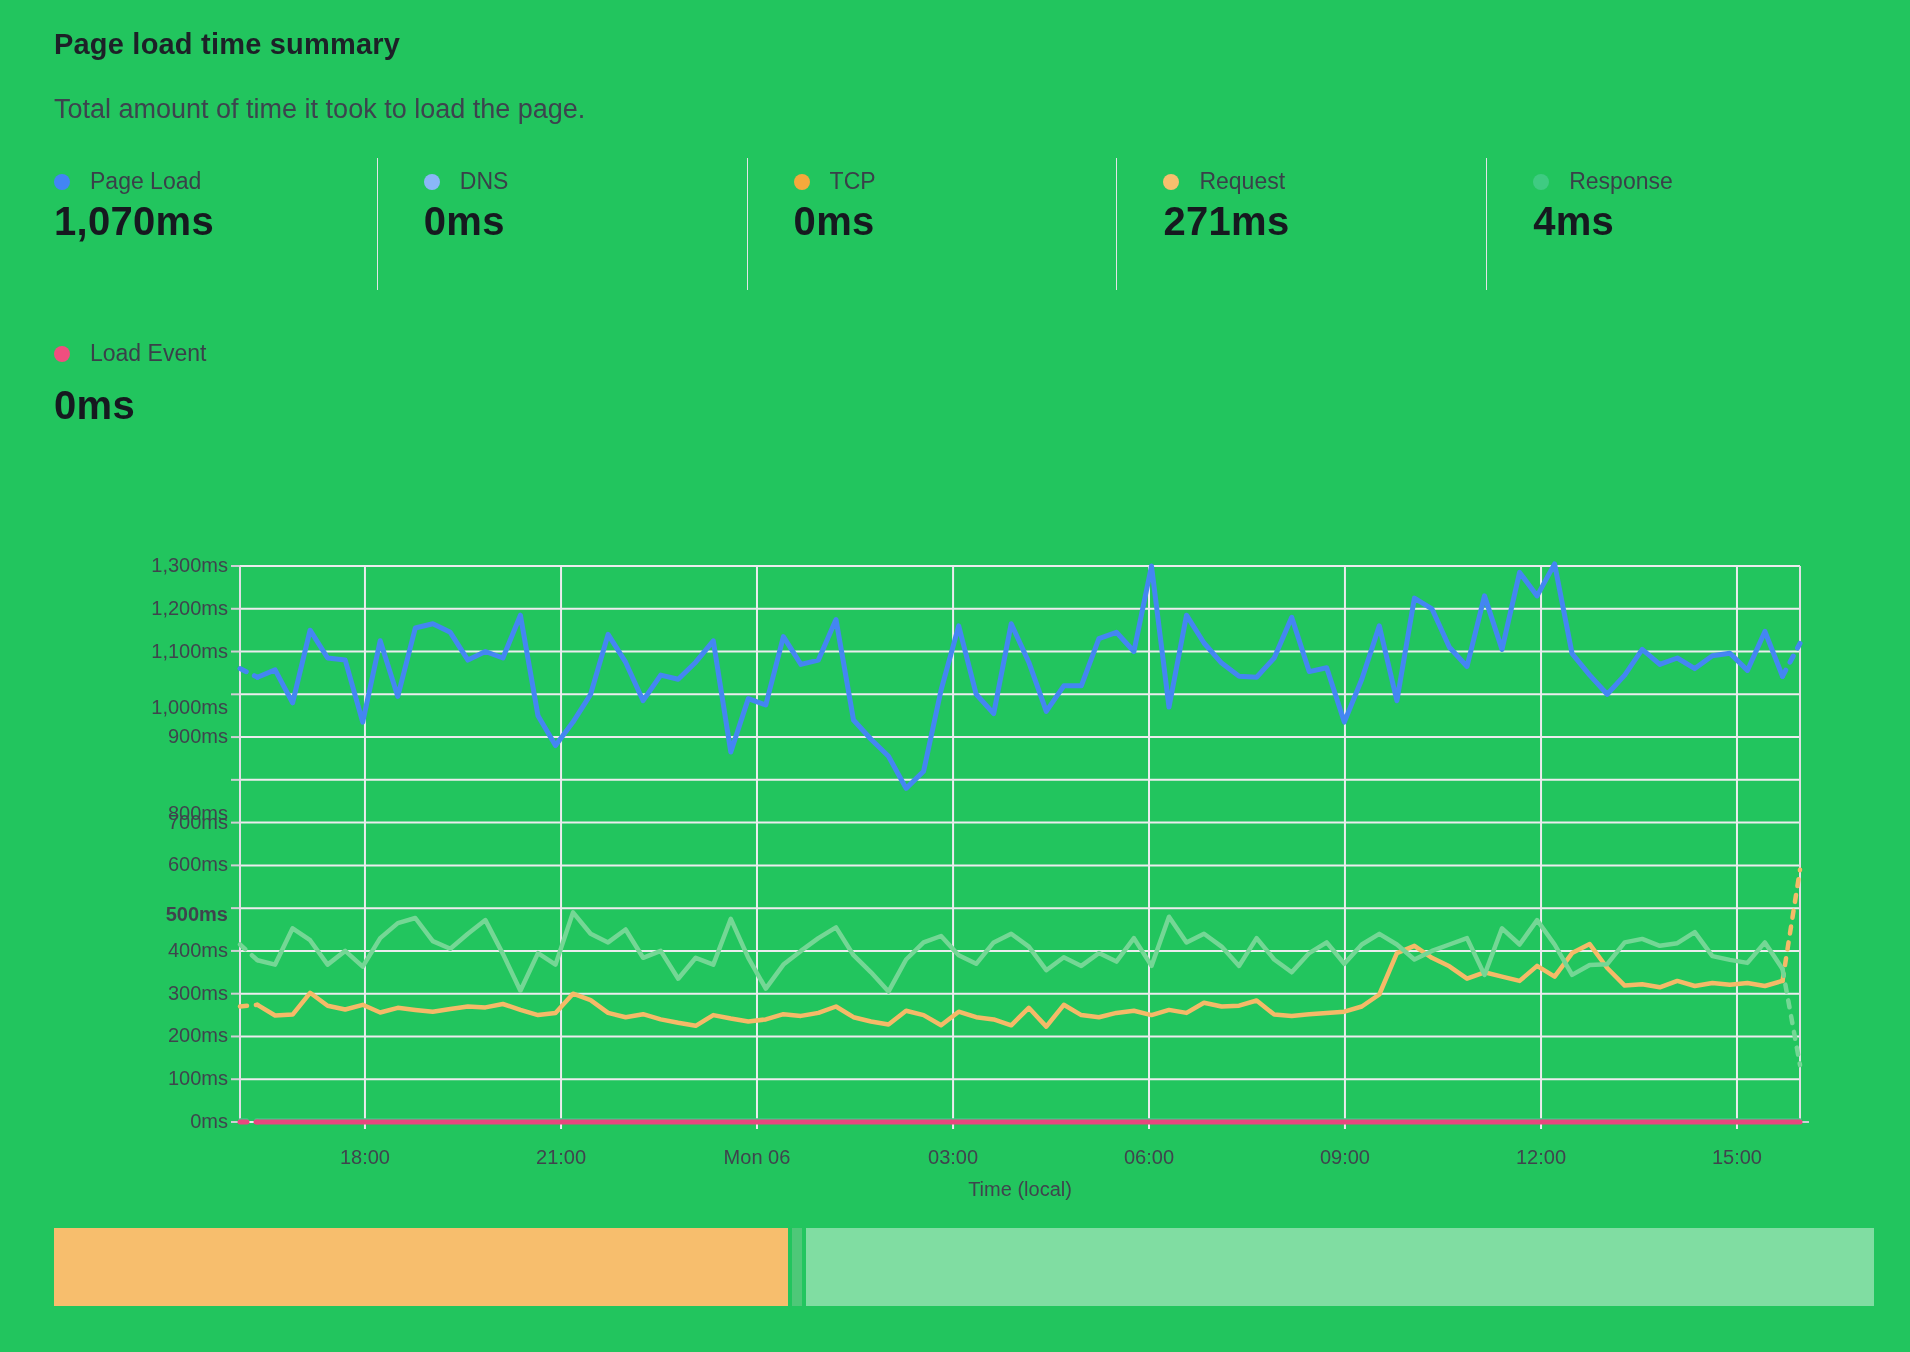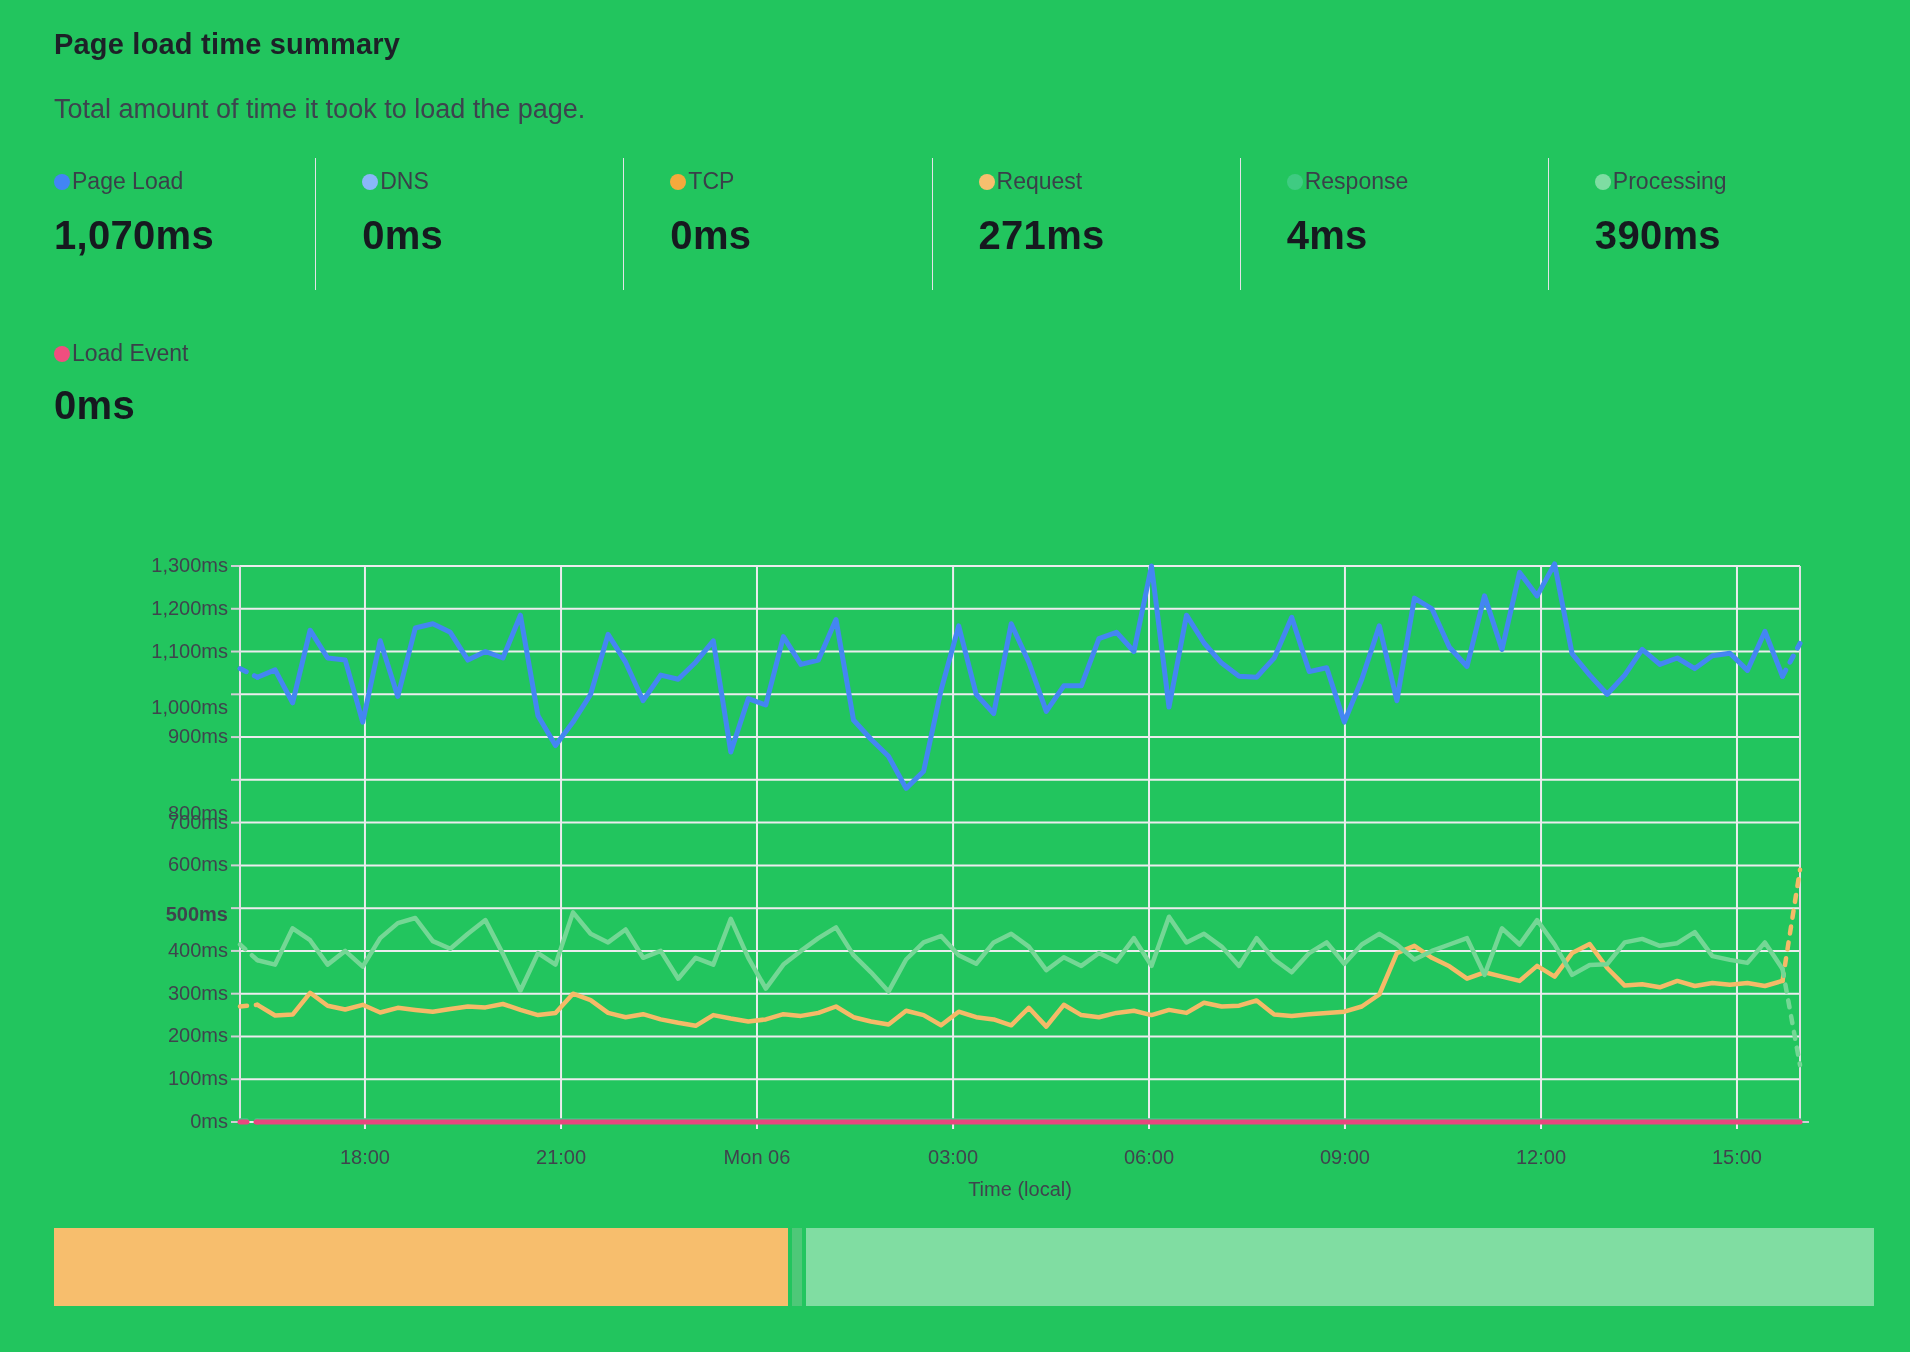--- a/index.html
+++ b/index.html
@@ -5,24 +5,24 @@
   html,body{margin:0;padding:0;background:#ffffff;}
   body{font-family:"Liberation Sans","DejaVu Sans",sans-serif;color:#20242c;}
   .canvas{position:relative;width:1910px;height:1352px;background:#22c55e;overflow:hidden;padding-left:44px;}
 
   .page-title{position:absolute;left:54px;top:28px;font-size:29px;font-weight:700;color:#1d2127;letter-spacing:.2px;}
   .page-subtitle{position:absolute;left:54px;top:94px;font-size:27px;color:#3d434e;}
 
   .stats-row{position:absolute;left:54px;top:158px;width:1802px;display:flex;align-items:stretch;height:132px;}
   .stat-col{flex:1 1 0;padding-top:10px;}
   .stat-col + .stat-col{border-left:1px solid #e3e3e7;padding-left:46px;}
-  .legend-line{display:flex;align-items:center;gap:2px;}
+  .legend-line{display:flex;align-items:center;gap:20px;}
   .dot{width:16px;height:16px;border-radius:50%;flex:0 0 auto;}
   .legend-label{font-size:23px;color:#3a4049;}
-  .stat-value{font-size:40px;font-weight:700;color:#16191f;margin-top:18px;letter-spacing:.3px;}
+  .stat-value{font-size:40px;font-weight:700;color:#16191f;margin-top:4px;letter-spacing:.3px;}
 
   .load-event-block{position:absolute;left:54px;top:340px;}
   .load-event-block .stat-value{margin-top:16px;}
 
   .chart-wrap{position:absolute;left:0;top:0;}
   .ylabel{position:absolute;width:180px;text-align:right;font-size:20px;color:#3f444d;}
   .xlabel{position:absolute;transform:translateX(-50%);font-size:20px;color:#3f444d;white-space:nowrap;}
   .axis-title{position:absolute;transform:translateX(-50%);font-size:20px;color:#3f444d;}
 
   .bottom-bar{position:absolute;left:54px;top:1228px;width:1820px;height:78px;display:flex;gap:4px;}
@@ -63,27 +63,20 @@
         <span class="legend-label">Request</span>
       </div>
       <div class="stat-value">271ms</div>
     </div>
     <div class="stat-col">
       <div class="legend-line">
         <span class="dot" style="background: rgb(63, 203, 130);"></span>
         <span class="legend-label">Response</span>
       </div>
       <div class="stat-value">4ms</div>
-    </div>
-    <div class="stat-col">
-      <div class="legend-line">
-        <span class="dot" style="background: rgb(126, 221, 162);"></span>
-        <span class="legend-label">Processing</span>
-      </div>
-      <div class="stat-value">390ms</div>
     </div>
   </div>
 
   <div class="load-event-block">
     <div class="legend-line">
       <span class="dot" style="background: rgb(240, 78, 127);"></span>
       <span class="legend-label">Load Event</span>
     </div>
     <div class="stat-value">0ms</div>
   </div>

